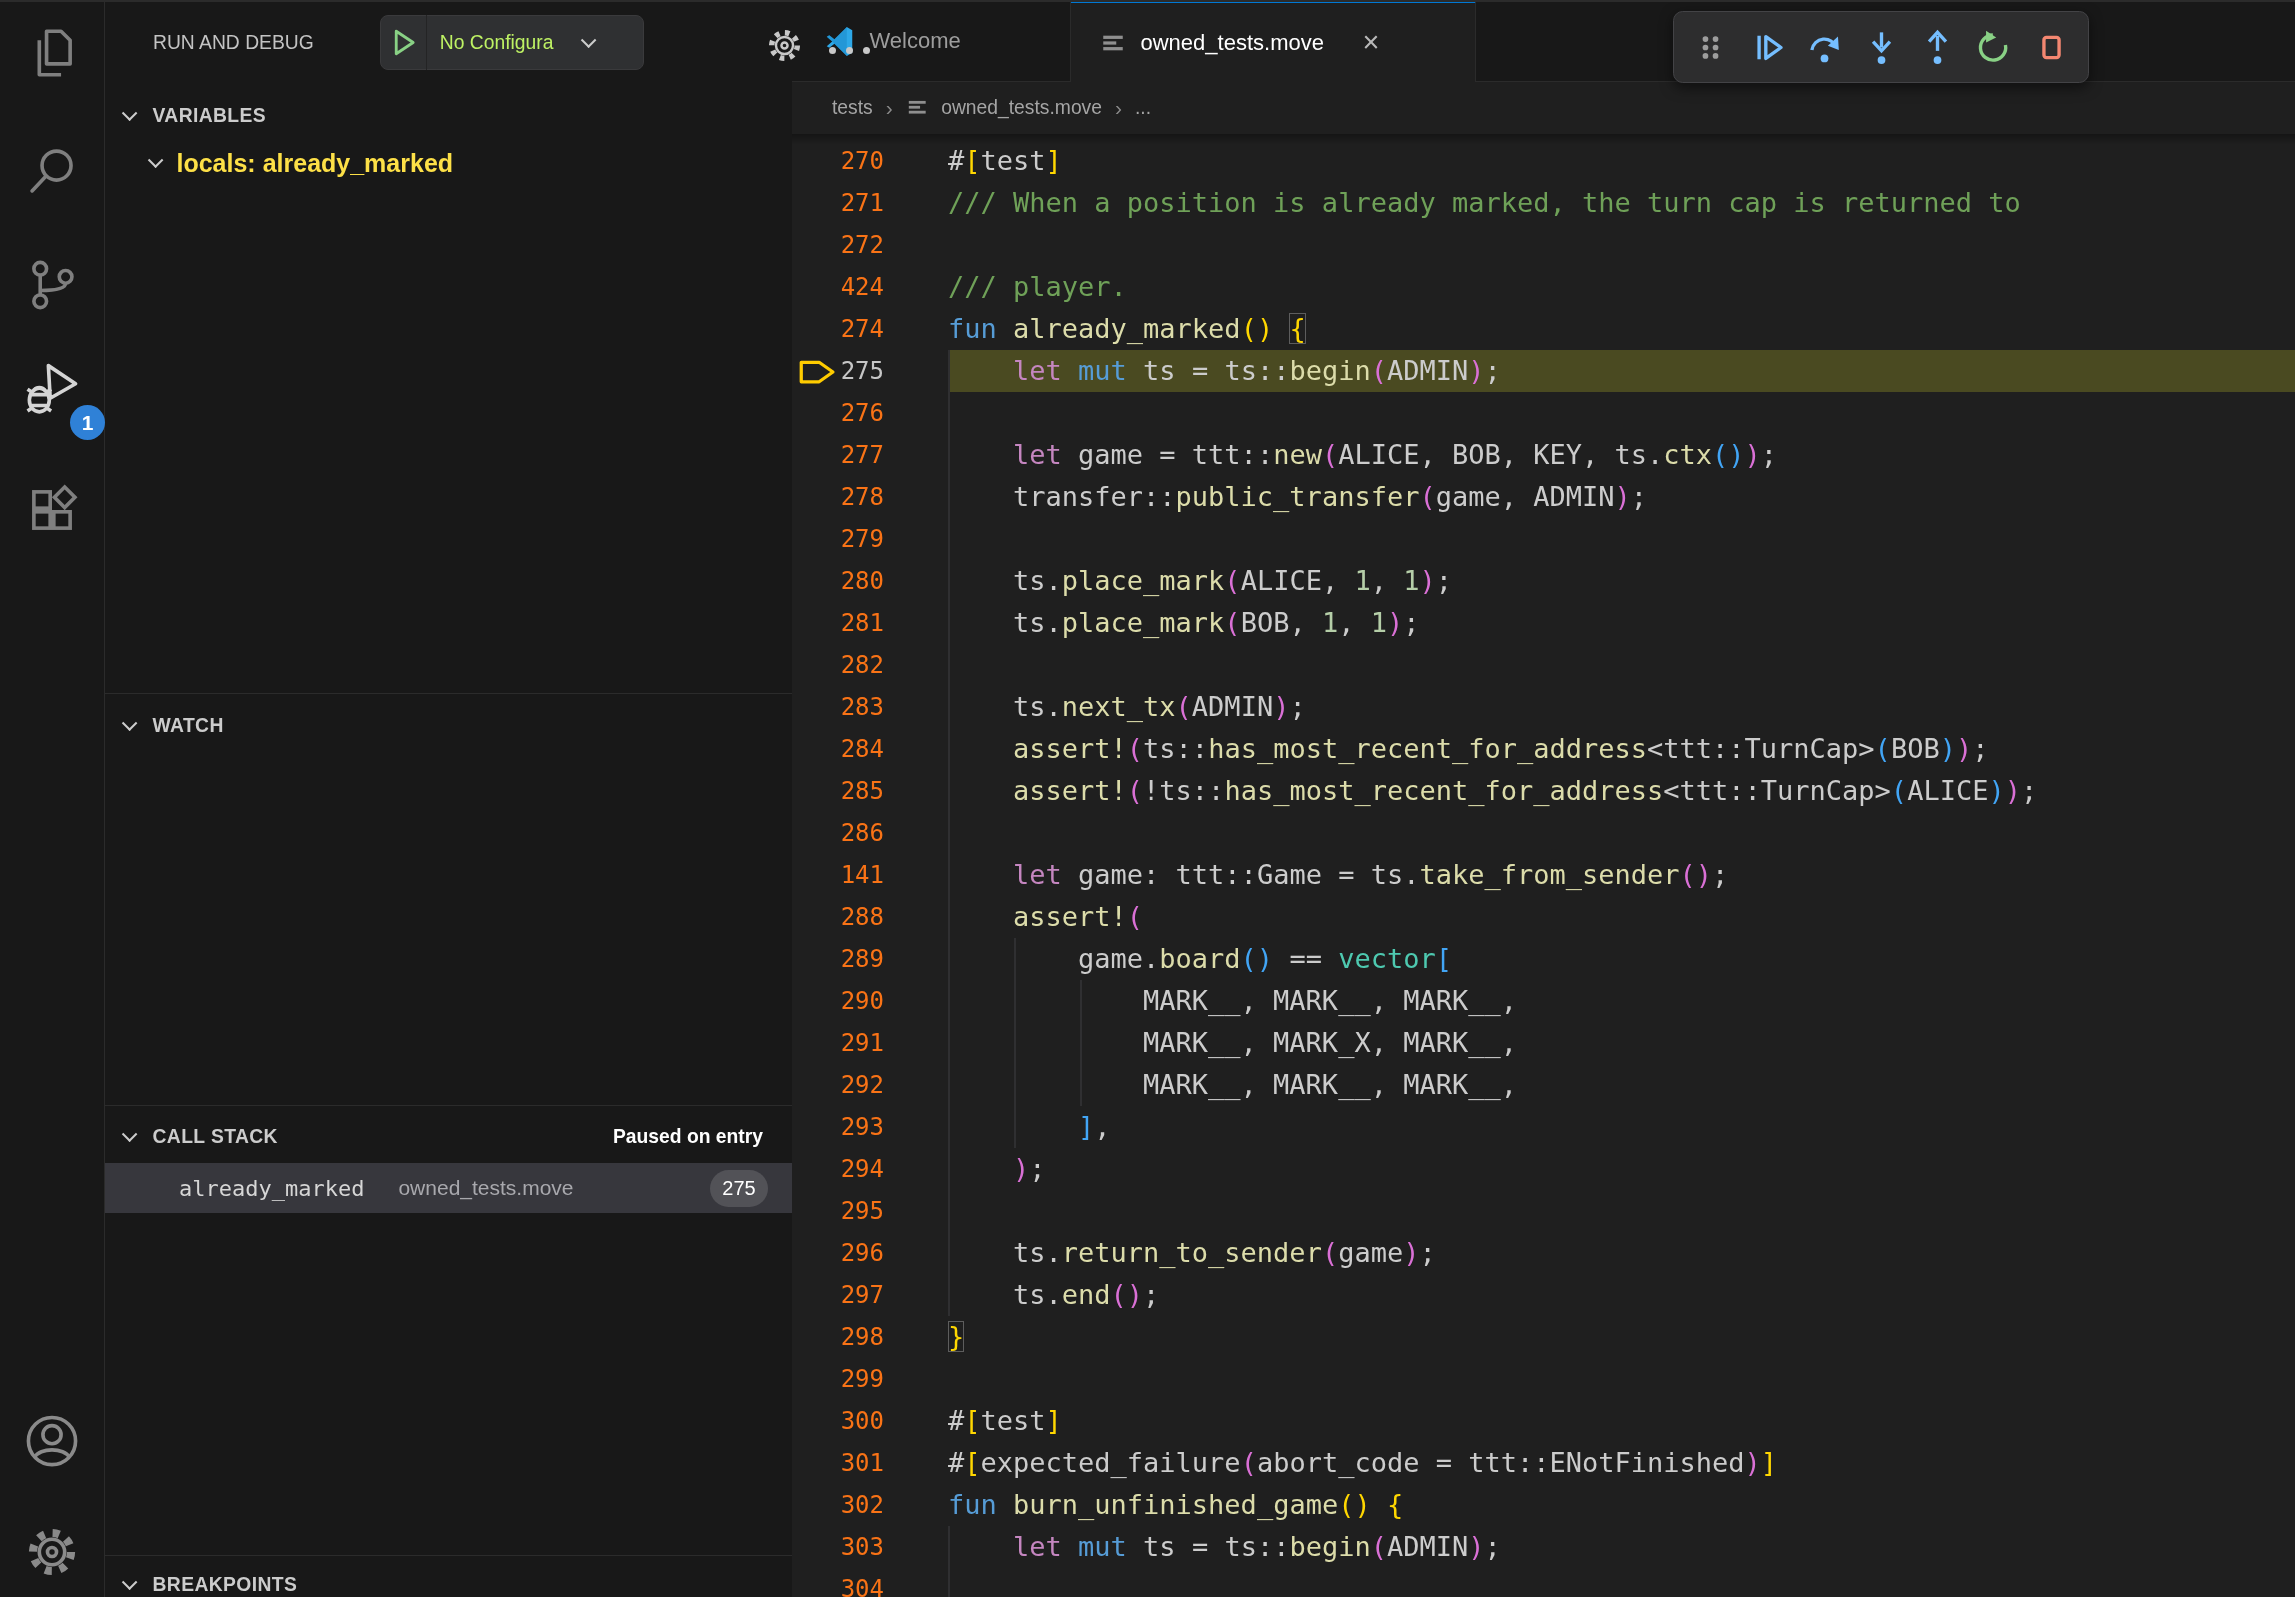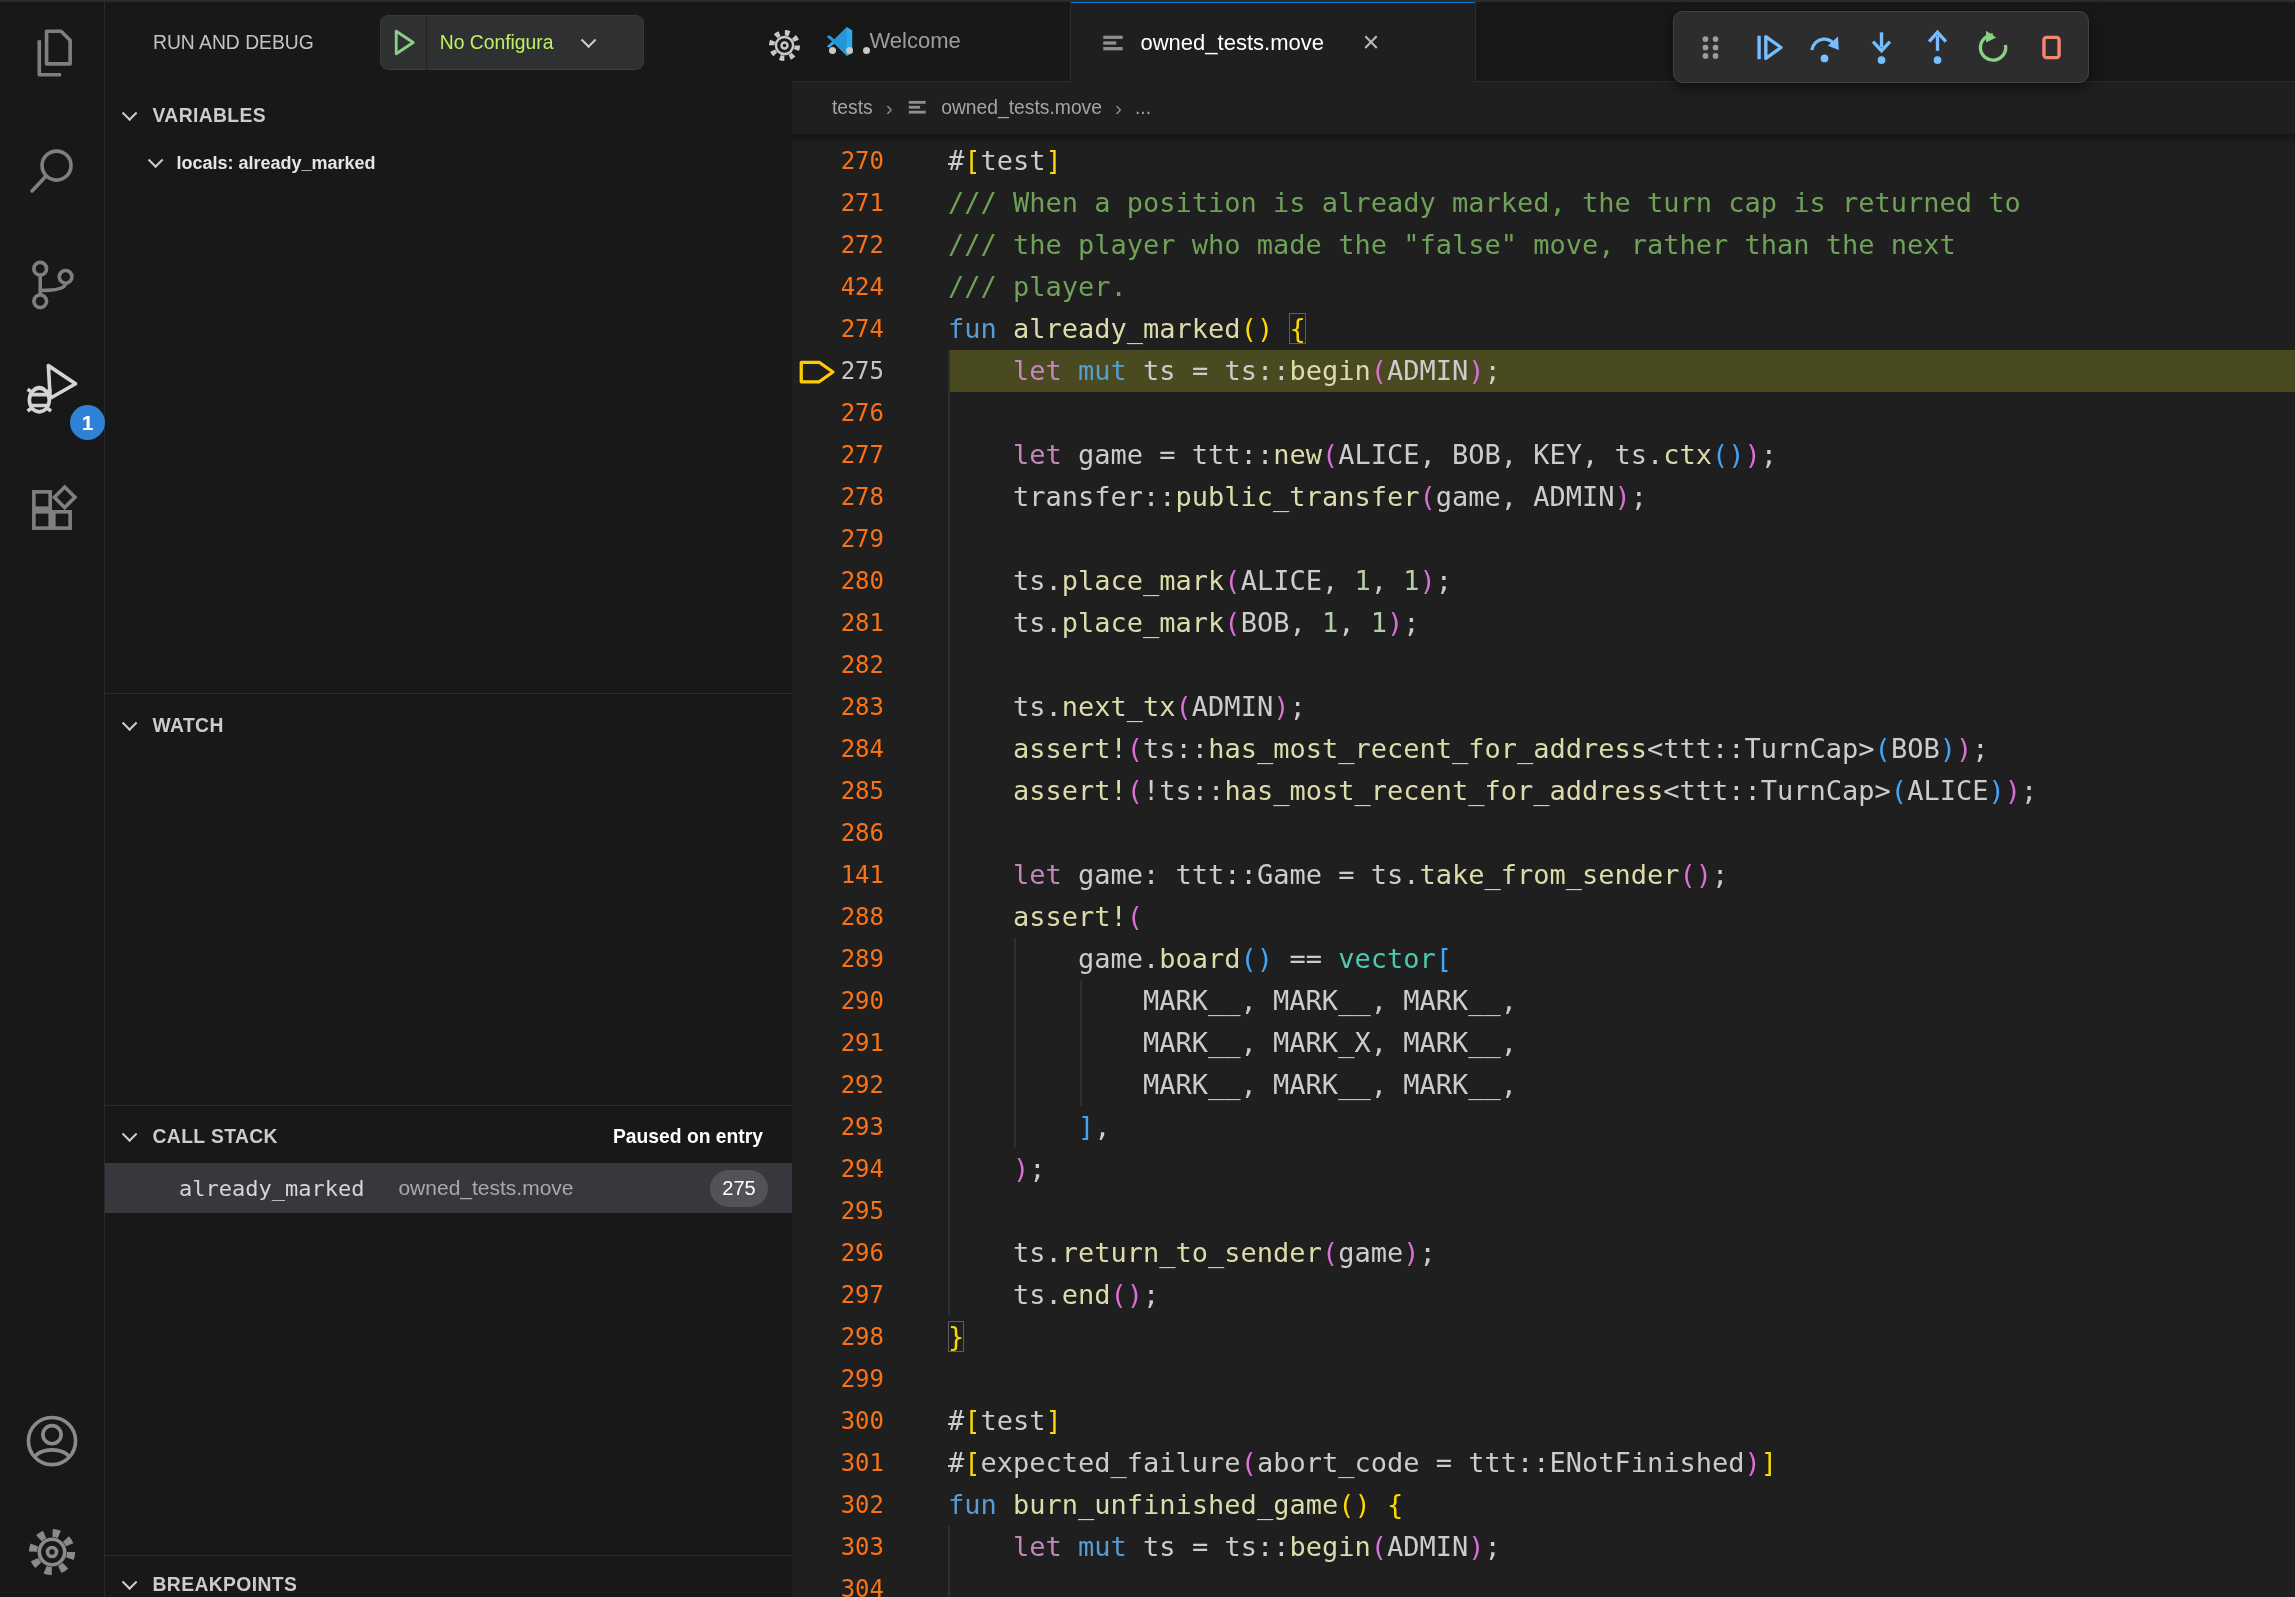--- a/index.html
+++ b/index.html
@@ -34,21 +34,21 @@
   #header-dots { position:absolute; left:724px; top:47px; display:flex; gap:9.7px; }
   #header-dots i { width:7.2px; height:7.2px; border-radius:50%; background:#c8c8c8; }
 
   .section-header { position:absolute; left:0; width:687px; height:42px; display:flex;
                     align-items:center; cursor:pointer; }
   .section-header .chev { margin-left:19.3px; margin-top:-4.8px; }
   .section-header .sec-label { margin-left:17.7px; font-size:19.3px; font-weight:700; color:#cccccc; letter-spacing:0.4px; }
   .sec-divider { position:absolute; left:0; width:687px; height:0.8px; background:#2b2b2b; }
   .tree-row { position:absolute; left:0; width:687px; height:42px; display:flex; align-items:center; cursor:pointer; }
   .tree-row .chev { margin-left:45px; margin-top:-4.8px; }
-  .tree-row .tree-label { margin-left:16px; font-size:18px; font-weight:700; color:#e5e5e5; }
+  .tree-row .tree-label { margin-left:16px; font-size:25px; font-weight:700; color:#fde047; }
   #cs-status { position:absolute; right:29px; top:0; height:42px; display:flex; align-items:center;
                font-size:19.3px; font-weight:700; color:#ffffff; }
   #frame-row { position:absolute; left:0; top:1163px; width:687px; height:50px; background:#37373d;
                display:flex; align-items:center; cursor:pointer; }
   #frame-name { margin-left:74px; font-family:"DejaVu Sans Mono", monospace; font-size:22px; color:#d6d6d6; }
   #frame-file { margin-left:34px; font-size:21px; color:#a8a8ad; }
   #frame-badge { position:absolute; right:24px; width:58px; height:37px; border-radius:18.5px;
                  background:#525257; color:#ffffff; font-size:20px; display:flex;
                  align-items:center; justify-content:center; }
 
@@ -309,21 +309,20 @@
       <div class="row">
         <span class="ln">270</span>
         <span class="codetext"><span class="tk-w">#</span><span class="tk-b1">[</span><span class="tk-w">test</span><span class="tk-b1">]</span></span>
       </div>
       <div class="row">
         <span class="ln">271</span>
         <span class="codetext"><span class="tk-c">/// When a position is already marked, the turn cap is returned to</span></span>
       </div>
       <div class="row">
         <span class="ln">272</span>
-        <span class="codetext"><span class="tk-c">/// the player who made the "false" move, rather than the next</span></span>
       </div>
       <div class="row">
         <span class="ln">424</span>
         <span class="codetext"><span class="tk-c">/// player.</span></span>
       </div>
       <div class="row">
         <span class="ln">274</span>
         <span class="codetext"><span class="tk-k">fun</span><span class="tk-w"> </span><span class="tk-f">already_marked</span><span class="tk-b1">()</span><span class="tk-w"> </span><span class="tk-m">{</span></span>
       </div>
       <div class="row cur">

